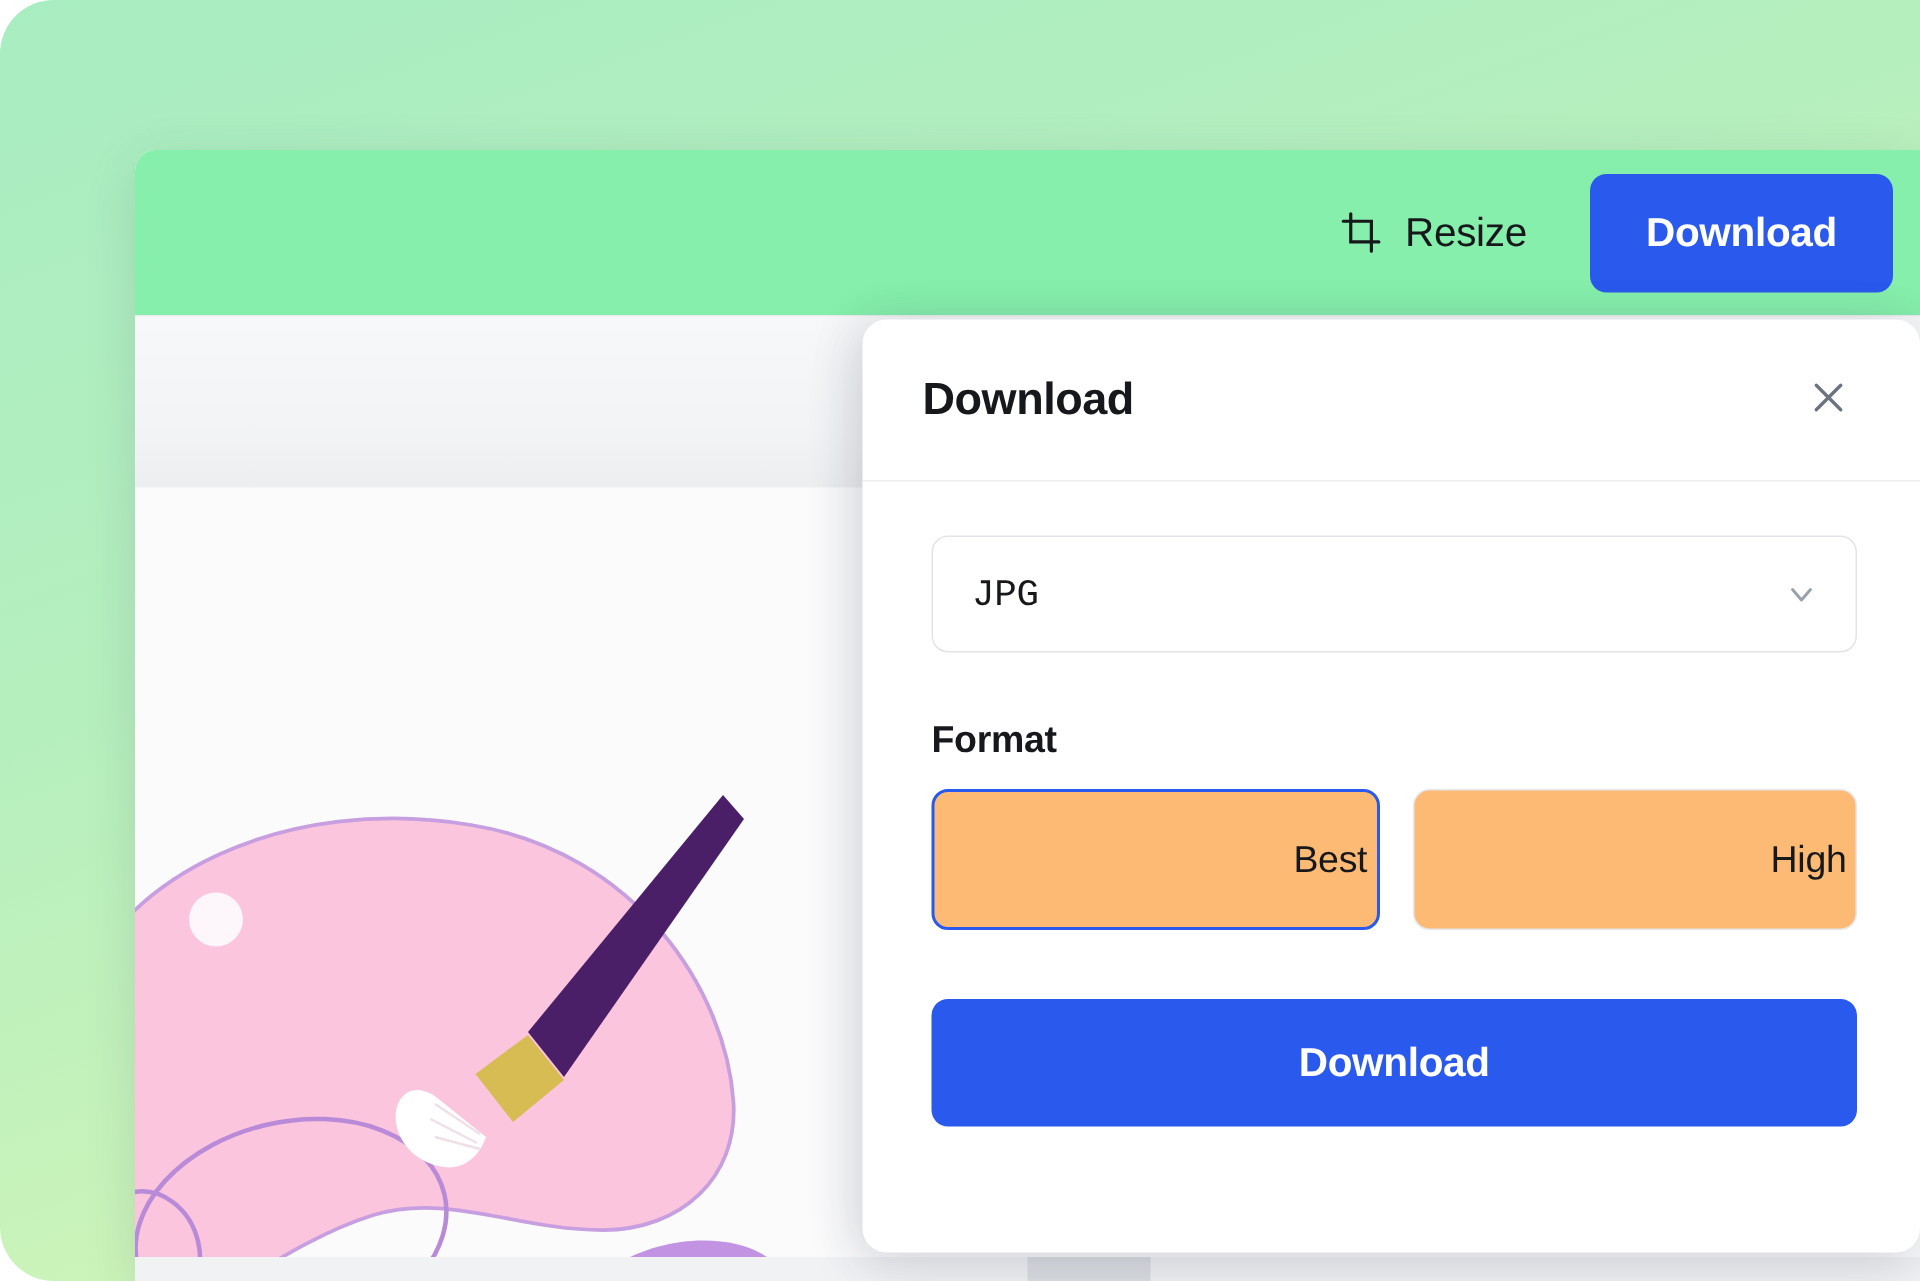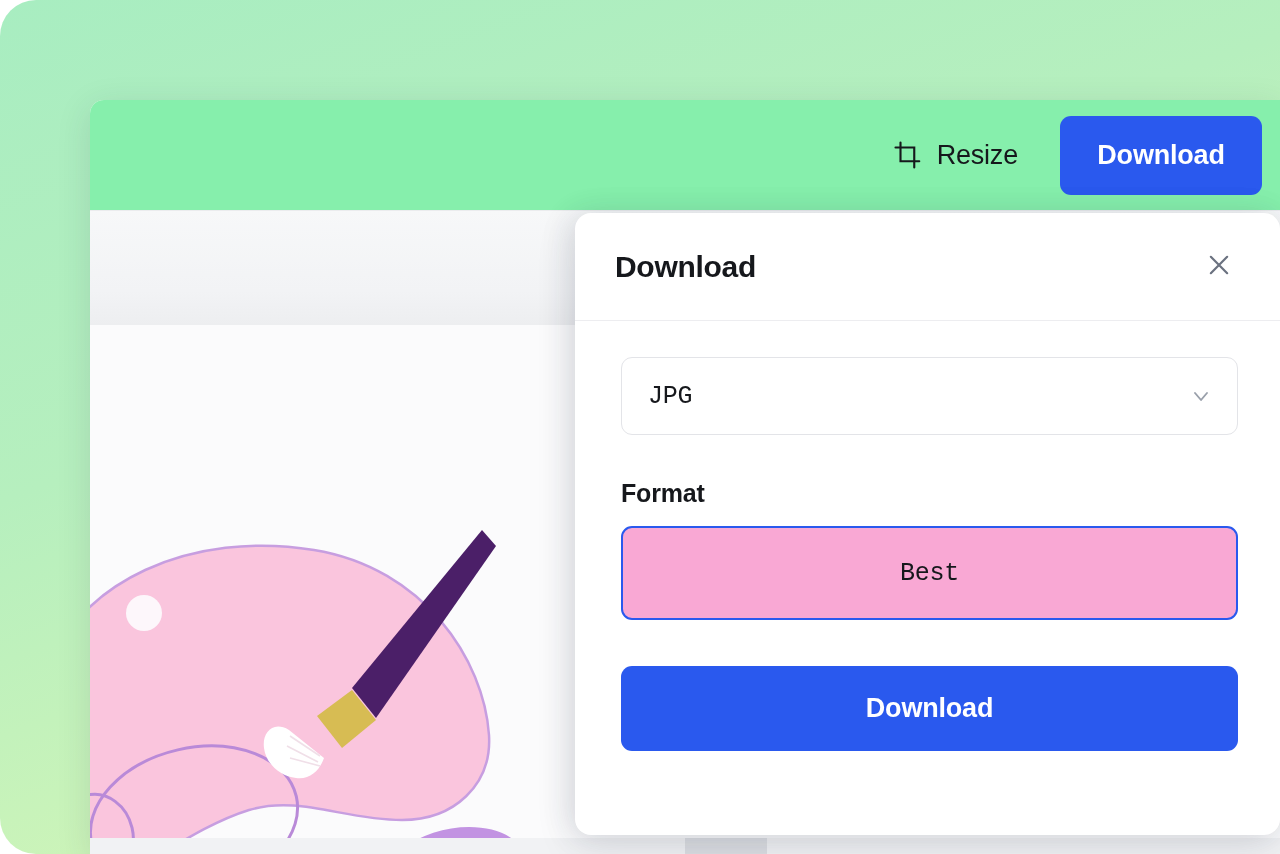--- a/index.html
+++ b/index.html
@@ -206,26 +206,27 @@
   .quality-row {
     display: flex;
     gap: 22px;
     margin-bottom: 46px;
   }
   .quality-btn {
     flex: 1;
     height: 94px;
     border: 1px solid #e6e7ea;
     border-radius: 11px;
-    background: #f9a8d4;
+    background: #fdba74;
     font-size: 25px;
     color: #16181c;
     cursor: pointer;
     letter-spacing: -0.2px;
-    font-family: Liberation Mono, monospace;
+    font-family: Liberation Sans, sans-serif;
+    text-align: right;
   }
   .quality-btn.selected {
     border: 2px solid #2a59ee;
   }
 
   .download-primary {
     display: block;
     width: 100%;
     height: 85px;
     background: #2a59ee;
@@ -312,17 +313,18 @@
         <svg width="24" height="24" viewBox="0 0 24 24" fill="none" stroke="#9aa0ab" stroke-width="1.9" stroke-linecap="round" stroke-linejoin="round">
           <path d="M6 9 L12 16 L18 9"></path>
         </svg>
       </span>
     </div>
 
     <div class="field-label">Format</div>
 
     <div class="quality-row">
       <button class="quality-btn selected">Best</button>
+      <button class="quality-btn">High</button>
     </div>
 
     <button class="download-primary">Download</button>
   </div>
 </div>
 
 </body></html>

